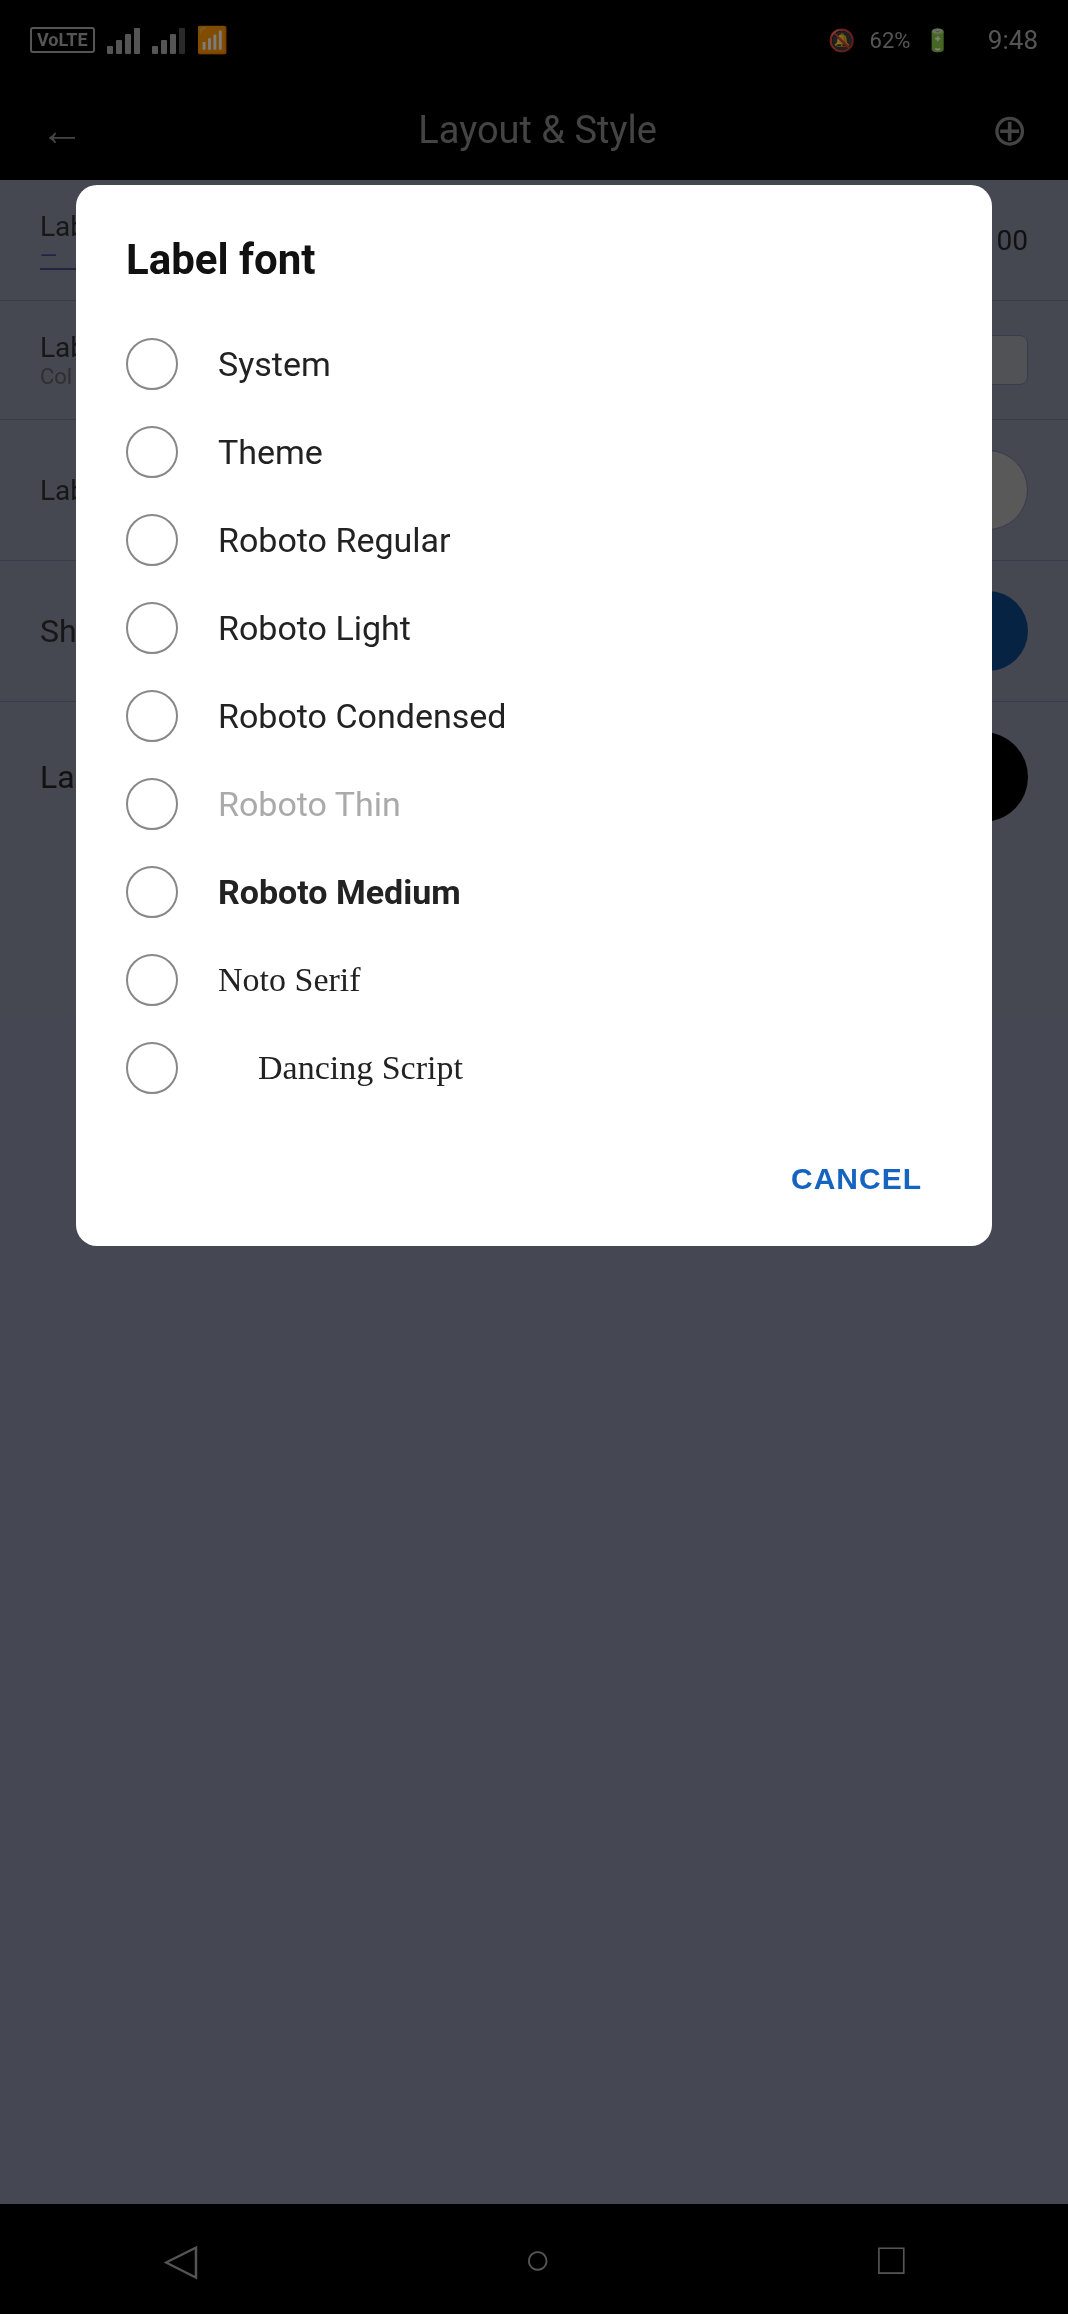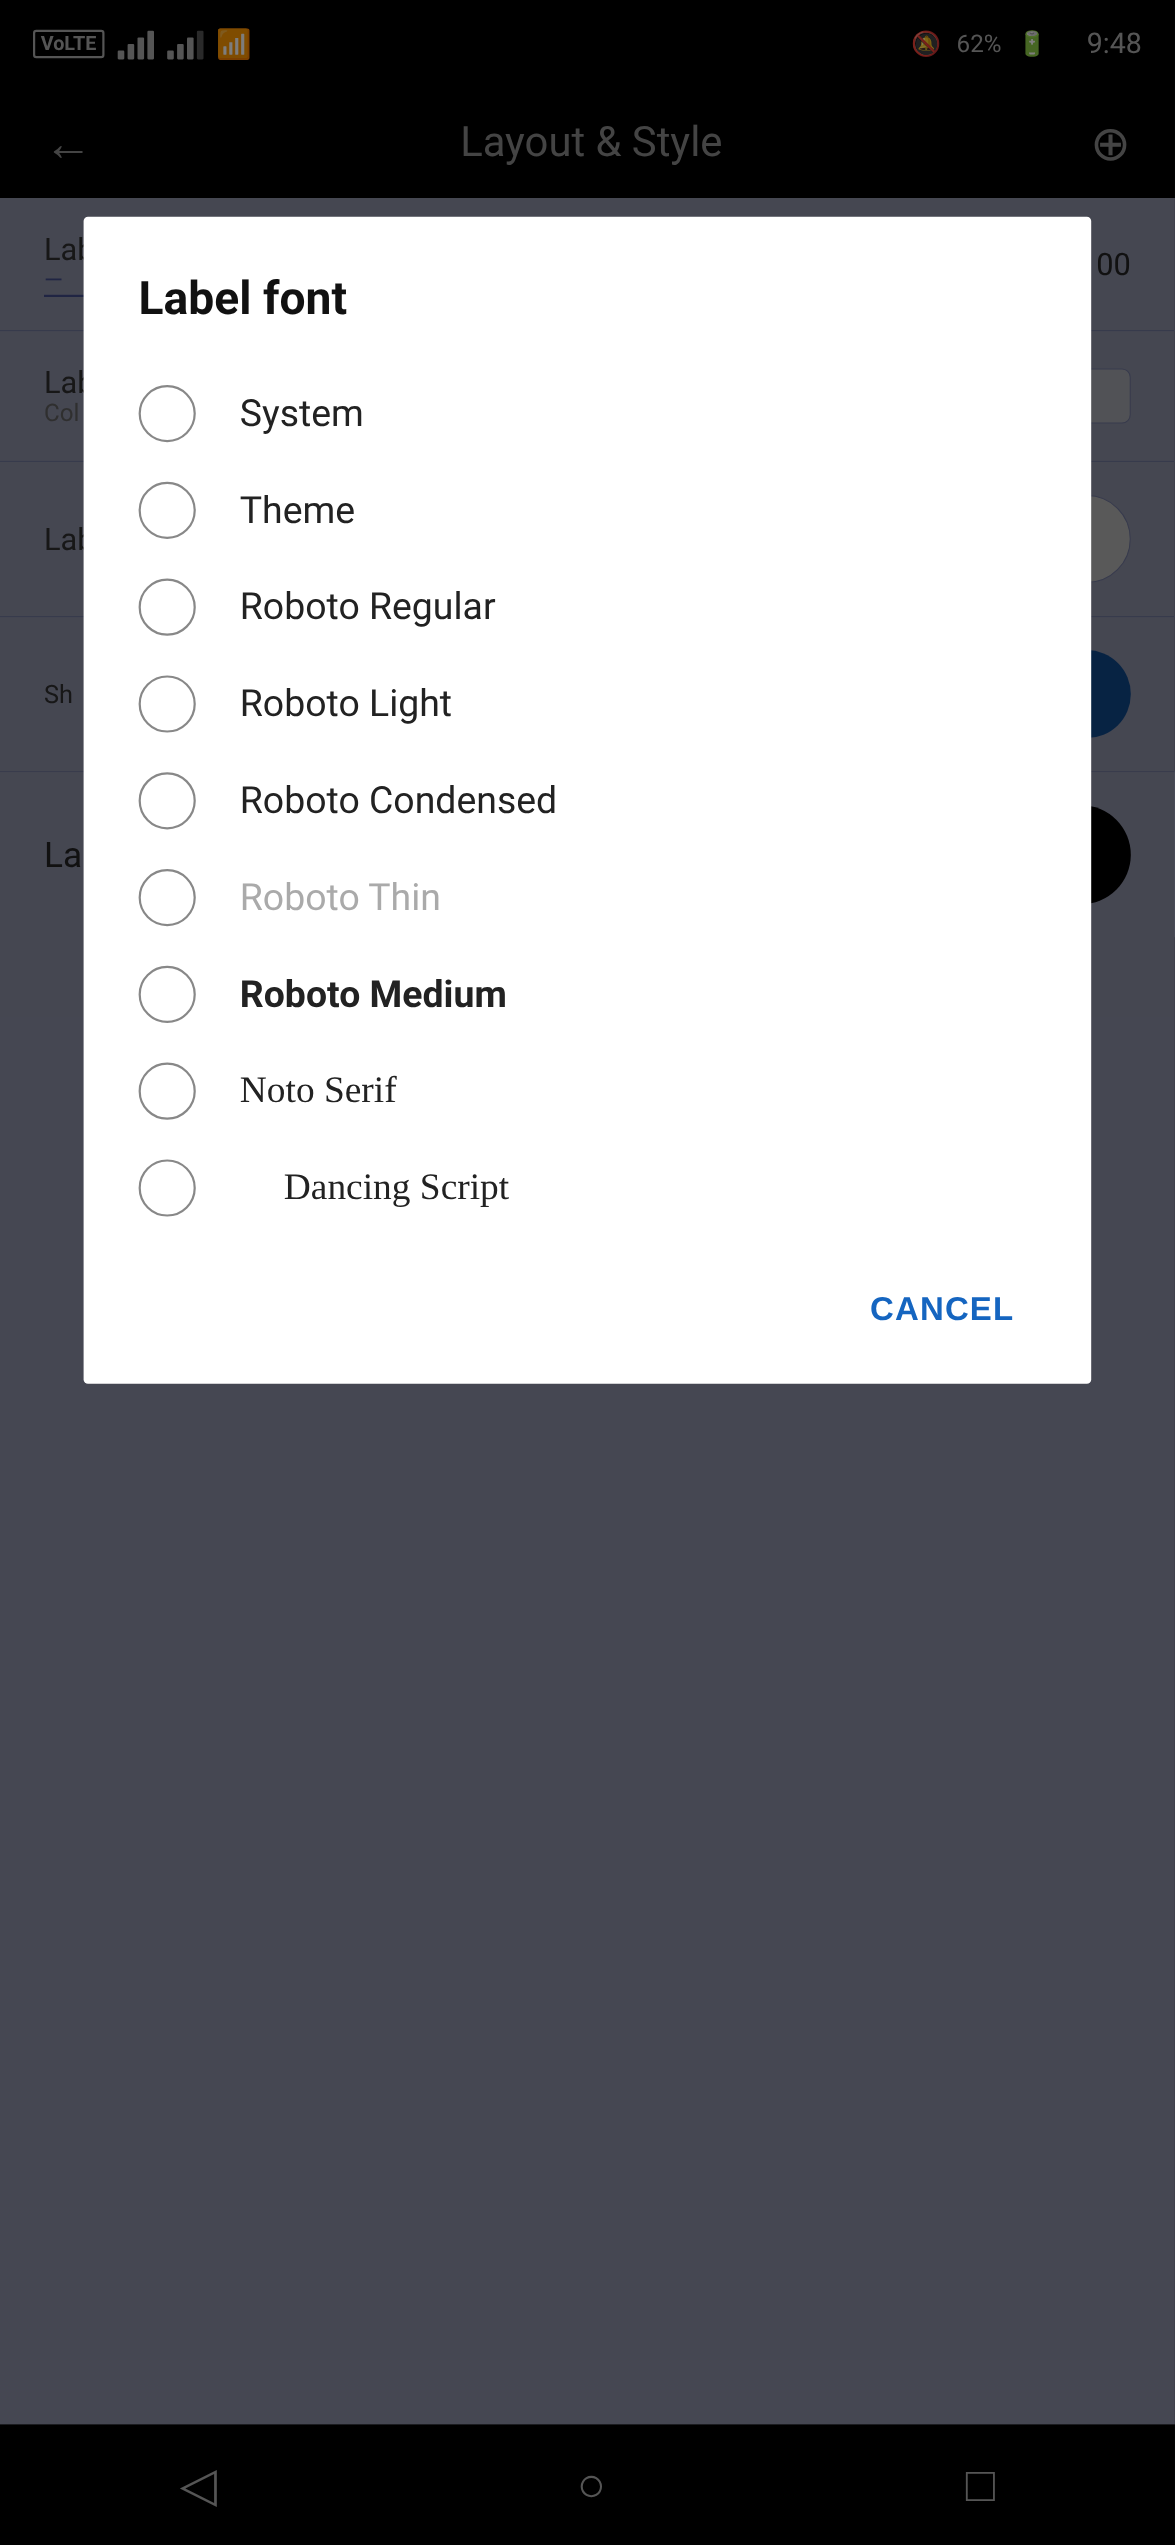--- a/index.html
+++ b/index.html
@@ -108,25 +108,25 @@
       left: 0;
       width: 100%;
       height: 100%;
       background: rgba(0,0,0,0.5);
       z-index: 20;
     }
 
     
     .dialog {
       position: absolute;
-      top: 197px;
+      top: 185px;
       left: 76px;
       width: 916px;
       background: #fff;
-      border-radius: 4px;
+      border-radius: 21px;
       z-index: 30;
       padding: 50px 50px 40px 50px;
     }
 
     .dialog-title {
       font-size: 42px;
       font-weight: 700;
       color: #111;
       margin-bottom: 36px;
     }
@@ -315,21 +315,21 @@
   </div>
 
   <div class="bg-item">
     <div>
       <div class="bg-item-text">Lab</div>
     </div>
     <div style="width:80px; height:80px; border-radius:50%; background:#fff; border:1px solid #9fa8da;"></div>
   </div>
 
   <div class="bg-item">
-    <div style="color:#444; font-size:23px;">Sh</div>
+    <div style="color:#444; font-size:32px;">Sh</div>
     <div style="width:80px; height:80px; border-radius:50%; background:#1565C0;"></div>
   </div>
 
   <div class="label-shadow-row">
     <span style="color:#333; font-size:32px;">Label shadow color</span>
     <div class="shadow-color-circle"></div>
   </div>
 </div>
 
 <div class="dialog">

